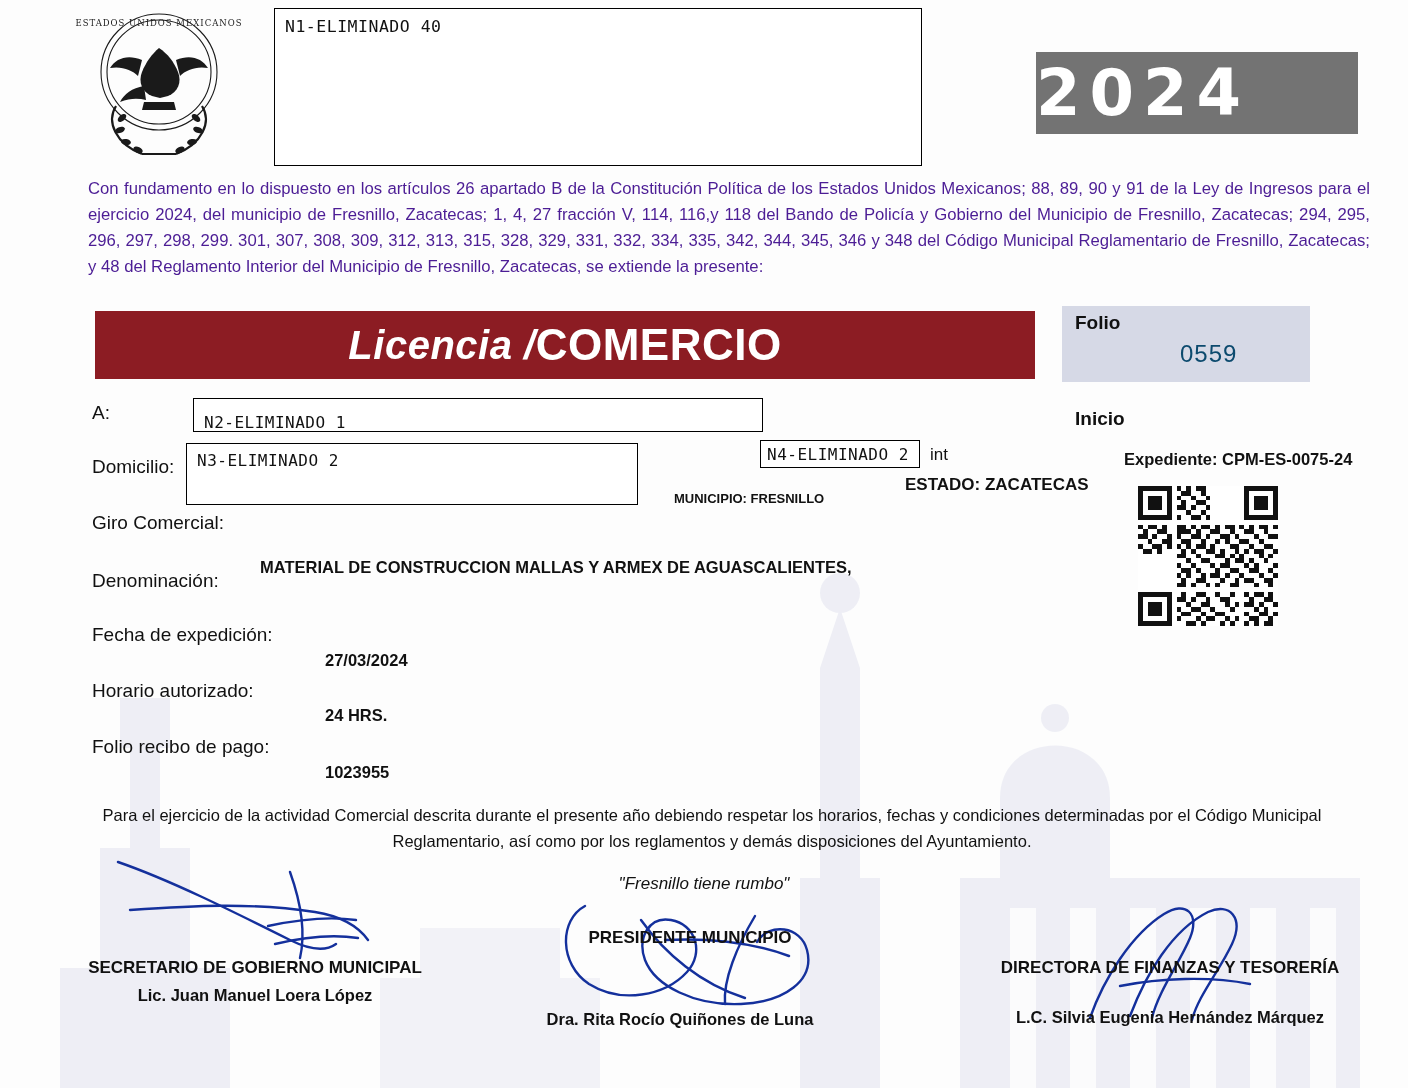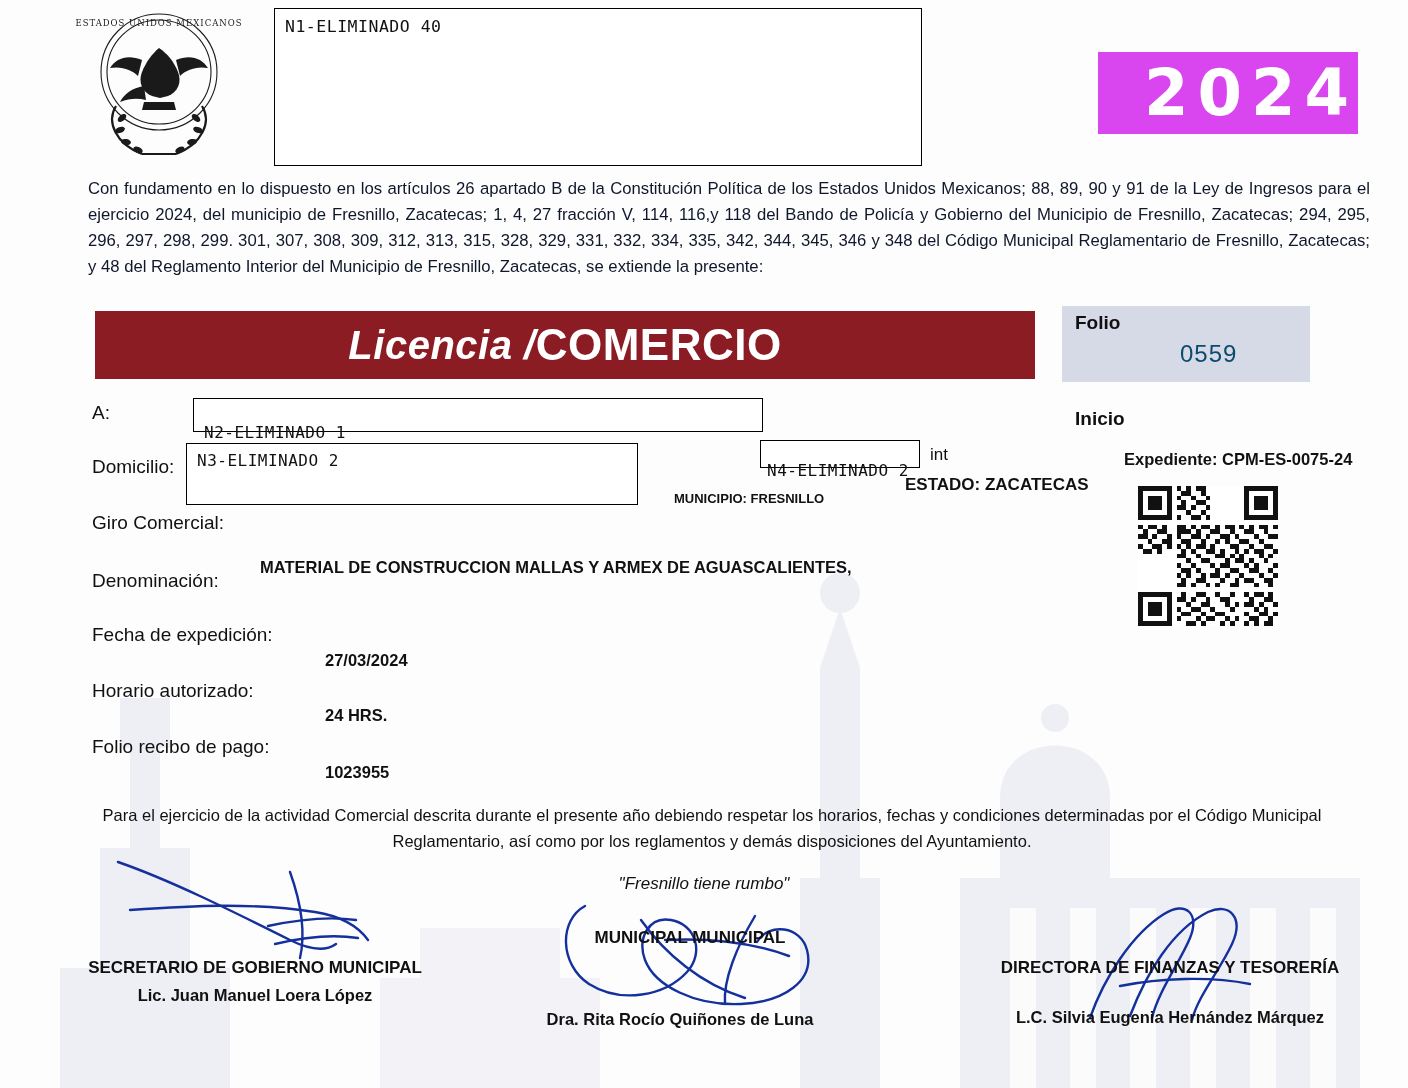--- a/index.html
+++ b/index.html
@@ -37,59 +37,59 @@
     top: 10px;
     width: 175px;
     height: 160px;
   }
 
   
   .year-badge {
     position: absolute;
     right: 50px;
     top: 52px;
-    width: 260px;
+    width: 322px;
     height: 82px;
-    background: #d946ef;
+    background: #737373;
     color: #ffffff;
     font-size: 64px;
     font-weight: bold;
     letter-spacing: 9px;
-    text-align: right;
+    text-align: left;
     line-height: 82px;
     font-family: "DejaVu Sans", sans-serif;
   }
 
   
   .redbox {
     position: absolute;
     border: 1.5px solid #000;
     background: #ffffff;
     font-family: "DejaVu Sans Mono", monospace;
     font-size: 16.5px;
     color: #111;
     padding: 8px 10px 0 10px;
     box-sizing: border-box;
     letter-spacing: 0.5px;
   }
   #red-n1 { left: 274px; top: 8px;  width: 648px; height: 158px; }
-  #red-n2 { left: 193px; top: 398px; width: 570px; height: 34px; font-size: 16px; padding-top: 24px;}
+  #red-n2 { left: 193px; top: 398px; width: 570px; height: 34px; font-size: 16px; padding-top: 14px;}
   #red-n3 { left: 186px; top: 443px; width: 452px; height: 62px; font-size: 16px; padding-top: 7px;}
-  #red-n4 { left: 760px; top: 440px; width: 160px; height: 28px; font-size: 16px; padding: 20px 6px 0 6px; border-width: 1.2px;}
+  #red-n4 { left: 760px; top: 440px; width: 160px; height: 28px; font-size: 16px; padding: 4px 6px 0 6px; border-width: 1.2px;}
 
   
   .legal {
     position: absolute;
     left: 88px;
     top: 176px;
     width: 1282px;
     font-size: 16.7px;
     line-height: 26px;
     text-align: justify;
-    color: #0f172a;
+    color: #4c1d95;
   }
   .legal p { margin: 0; }
 
   
   .title-bar {
     position: absolute;
     left: 95px;
     top: 311px;
     width: 940px;
     height: 68px;
@@ -556,18 +556,18 @@
   <svg class="sig-ink" style="left:1060px; top:900px; width:230px; height:130px;" viewBox="0 0 230 130">
     <g fill="none" stroke="#14309c" stroke-width="2.4" stroke-linecap="round">
       <path d="M30 118 C44 78 72 34 104 14 C126 0 140 14 130 38 C120 62 98 92 92 118"></path>
       <path d="M70 116 C86 74 112 30 148 12 C170 2 184 18 172 44 C160 70 138 96 132 120"></path>
       <path d="M60 86 C100 78 150 76 190 84"></path>
     </g>
   </svg>
 
   <div class="sig-title" id="sig1-title">SECRETARIO DE GOBIERNO MUNICIPAL</div>
   <div class="sig-name" id="sig1-name">Lic. Juan Manuel Loera  López</div>
-  <div class="sig-title" id="sig2-title">MUNICIPAL MUNICIPAL</div>
+  <div class="sig-title" id="sig2-title">PRESIDENTE MUNICIPIO</div>
   <div class="sig-name" id="sig2-name">Dra. Rita Rocío Quiñones de Luna</div>
   <div class="sig-title" id="sig3-title">DIRECTORA DE FINANZAS Y TESORERÍA</div>
   <div class="sig-name" id="sig3-name">L.C. Silvia Eugenia Hernández Márquez</div>
 
 </div>
 
 </body></html>

